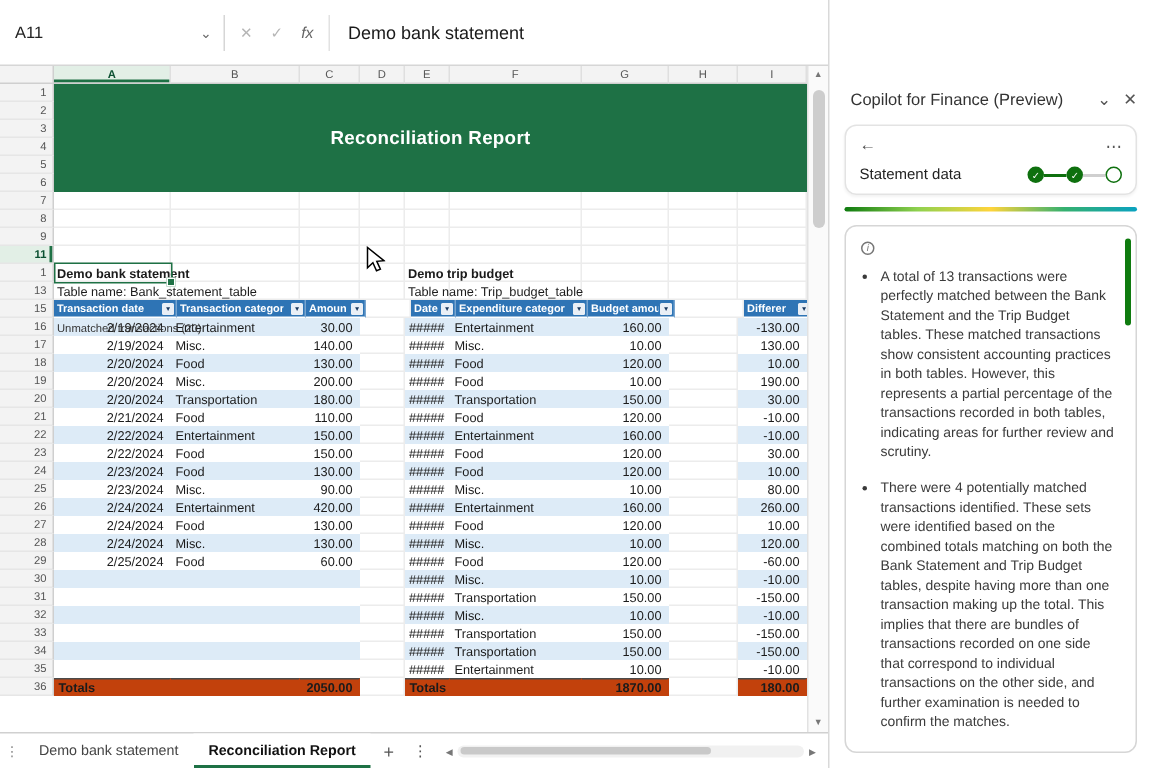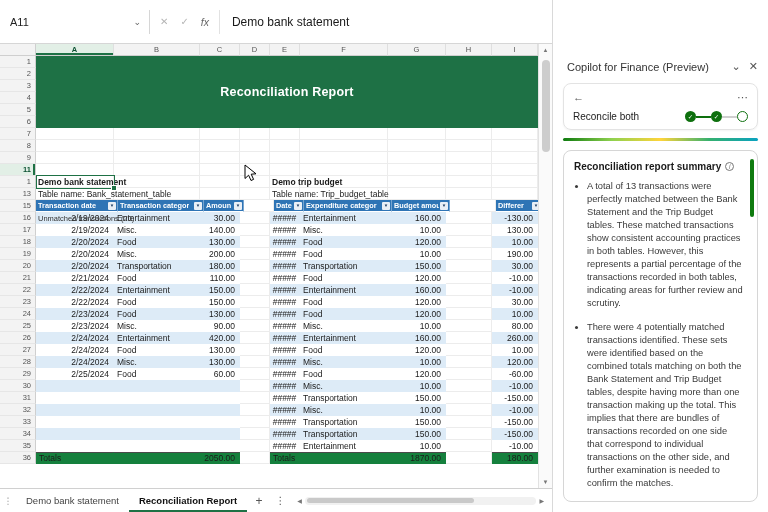--- a/index.html
+++ b/index.html
@@ -36,21 +36,21 @@
   .gc.tbl { border-right-color:transparent; border-bottom-color:transparent; }
   .band { background:#DDEBF7; }
   .ar { justify-content:flex-end; padding-right:4px; }
   .al { padding-left:3px; }
   .ac { justify-content:center; }
   .th { background:#2E74B5; color:#fff; font-size:7.3px; font-weight:bold; justify-content:space-between;
         padding:0 1px 0 2px; border-right:1px solid rgba(255,255,255,.35); border-bottom:1px solid #fff; }
   .thl { overflow:hidden; white-space:nowrap; }
   .fbox { flex:0 0 8px; width:8px; height:8px; background:#e9eff6; color:#17375e; font-size:4.5px; line-height:8px;
           text-align:center; border-radius:1px; margin-left:1px; }
-  .tot { border-top:1px solid #4a4a4a; font-weight:normal; background:#15803d; }
+  .tot { border-top:1px solid #4a4a4a; font-weight:bold; background:#c2410c; }
 
   .banner { position:absolute; left:36px; top:0; width:502px; height:72px; background:#1E7145; z-index:5;
             display:flex; align-items:center; justify-content:center; color:#fff; font-weight:bold;
             font-size:12.5px; letter-spacing:.2px; }
   .lbl { position:absolute; height:12px; display:flex; align-items:center; z-index:6; font-size:8.5px;
          white-space:nowrap; color:#1b1b1b; }
   .lbl.bold { font-weight:bold; }
   .lbl.small { font-size:7.5px; color:#333; }
   .sel-a11 { position:absolute; left:36px; top:119px; width:79px; height:14px; border:1.5px solid #1E7145;
              z-index:7; pointer-events:none; }
@@ -610,39 +610,38 @@
       <span class="cop-ic">⌄</span>
       <span class="cop-ic">✕</span>
     </div>
 
     <div class="cop-card">
       <div class="cc-row1">
         <span class="cop-ic">←</span>
         <span class="cop-ic">⋯</span>
       </div>
       <div class="cc-row2">
-        <span class="cc-label">Reconcile both</span>
+        <span class="cc-label">Statement data</span>
         <span class="steps">
           <span class="stepc done">
               <span>✓</span>
             </span>
           <span class="stepl g"></span>
           <span class="stepc done">
               <span>✓</span>
             </span>
           <span class="stepl"></span>
           <span class="stepc open"></span>
         </span>
       </div>
     </div>
     <div class="grad"></div>
 
     <div class="sum-card">
       <div class="sum-head">
-        <span class="sum-title">Reconciliation report summary</span>
         <span class="info">i</span>
       </div>
       <ul class="sum-list">
         <li>A total of 13 transactions were perfectly matched between the Bank Statement and the Trip Budget tables. These matched transactions show consistent accounting practices in both tables. However, this represents a partial percentage of the transactions recorded in both tables, indicating areas for further review and scrutiny.</li>
         <li>There were 4 potentially matched transactions identified. These sets were identified based on the combined totals matching on both the Bank Statement and Trip Budget tables, despite having more than one transaction making up the total. This implies that there are bundles of transactions recorded on one side that correspond to individual transactions on the other side, and further examination is needed to confirm the matches.</li>
       </ul>
       <div class="green-thumb"></div>
     </div>
   </div>
 

